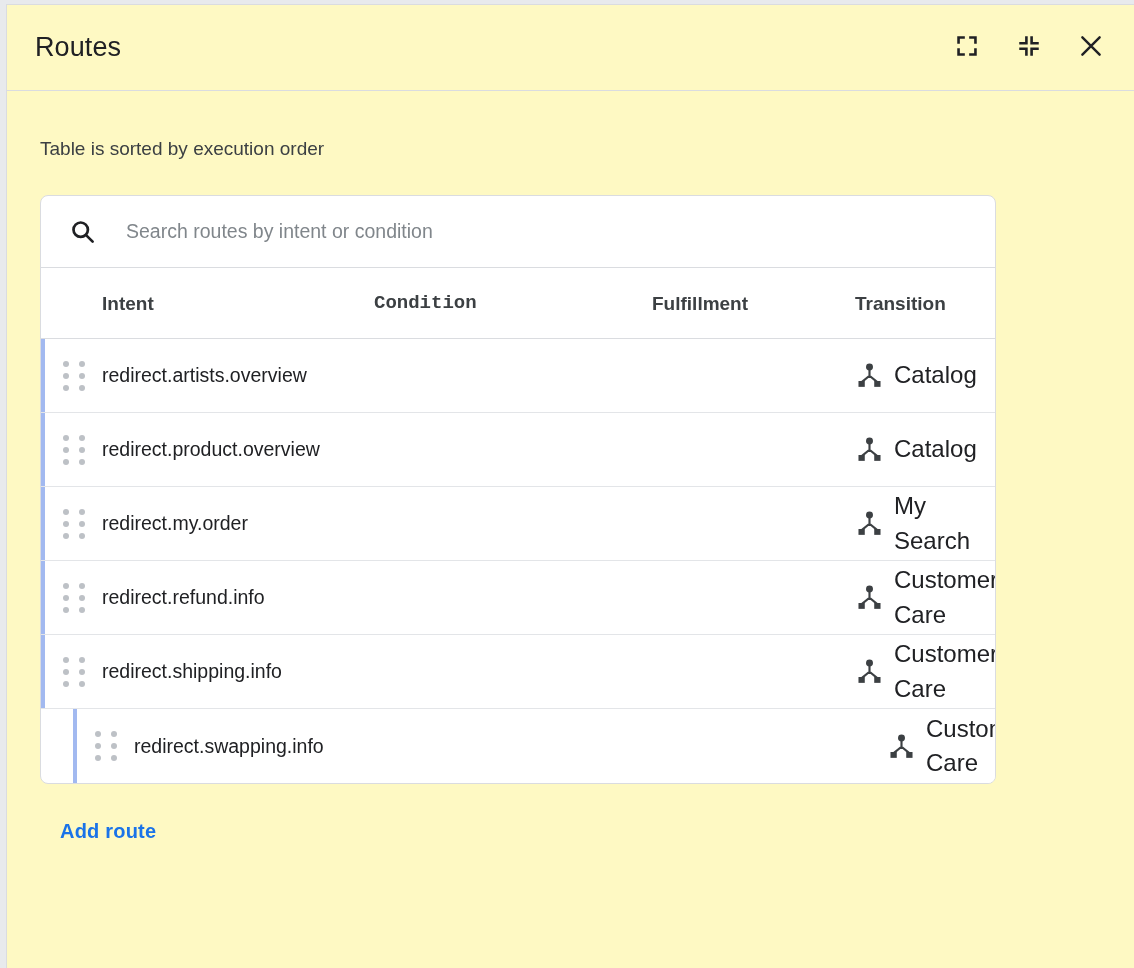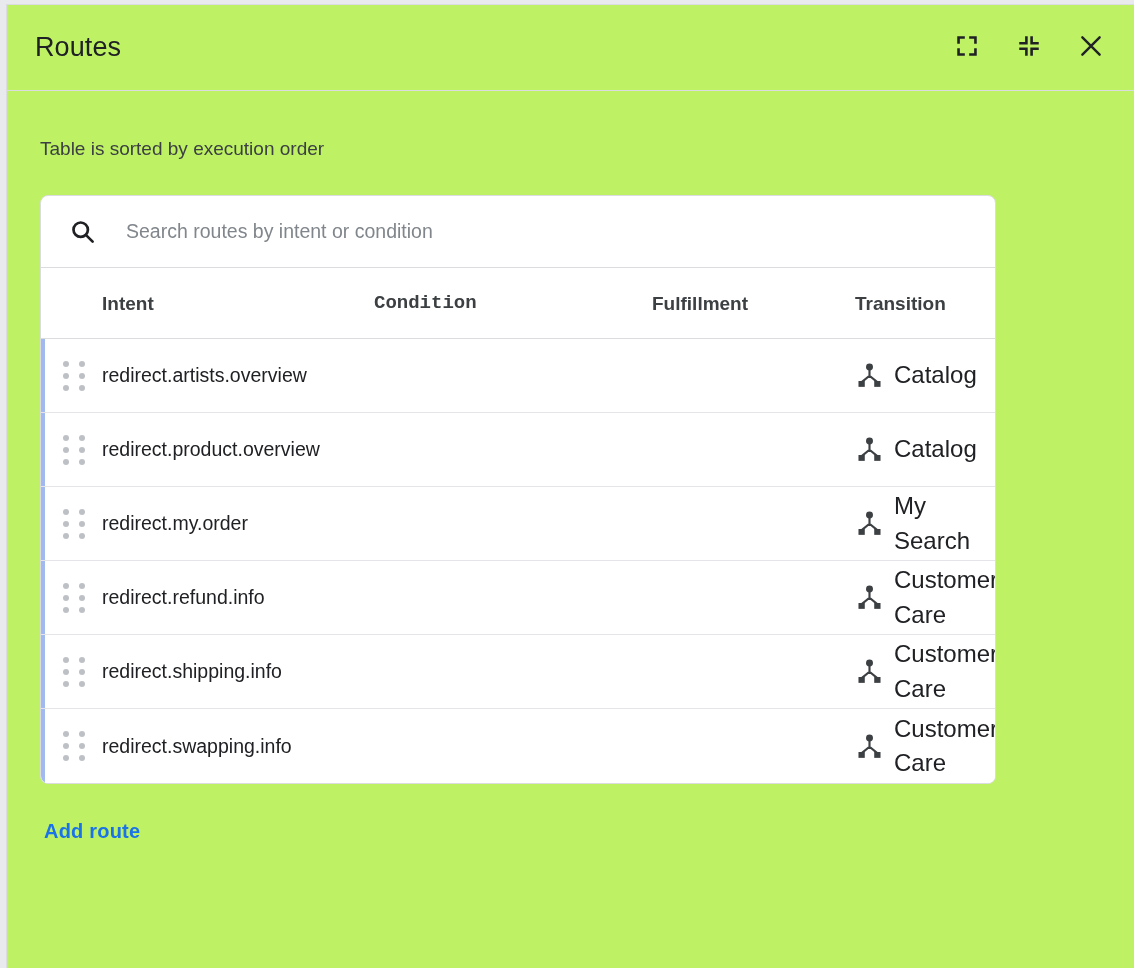--- a/index.html
+++ b/index.html
@@ -11,21 +11,21 @@
     font-family: "Liberation Sans", sans-serif;
     -webkit-font-smoothing: antialiased;
   }
 
   .window {
     position: absolute;
     left: 6px;
     top: 4px;
     width: 1128px;
     height: 964px;
-    background: #bef264;
+    background: #fef9c3;
     border-left: 1px solid #dadce0;
     border-top: 1px solid #dadce0;
     overflow: hidden;
   }
 
   
   .titlebar {
     position: relative;
     height: 86px;
     border-bottom: 1px solid #dadce0;
@@ -132,21 +132,21 @@
   
   .row {
     position: relative;
     display: flex;
     align-items: center;
     min-height: 74px;
     border-bottom: 1px solid #e3e5e8;
     padding-left: 4px;
     background: #fff;
   }
-  .row:last-child { border-bottom: none; }
+  .row:last-child { border-bottom: none; margin-left: 32px; }
   .row::before {
     content: "";
     position: absolute;
     left: 0; top: 0; bottom: 0;
     width: 4px;
     background: #a2b9f0;
   }
 
   .drag-handle {
     width: 57px;
@@ -199,21 +199,21 @@
     color: #202124;
     line-height: 1.42;
   }
   .trans-icon { flex: none; width: 28px; height: 28px; display: flex; align-items: center; justify-content: center; }
   .trans-label { max-width: 130px; }
 
   
   .add-route {
     display: inline-block;
     margin-top: 36px;
-    margin-left: 4px;
+    margin-left: 20px;
     font-size: 20px;
     font-weight: bold;
     color: #1a73e8;
     text-decoration: none;
     cursor: pointer;
     letter-spacing: .2px;
   }
 </style>
 </head>
 <body>

